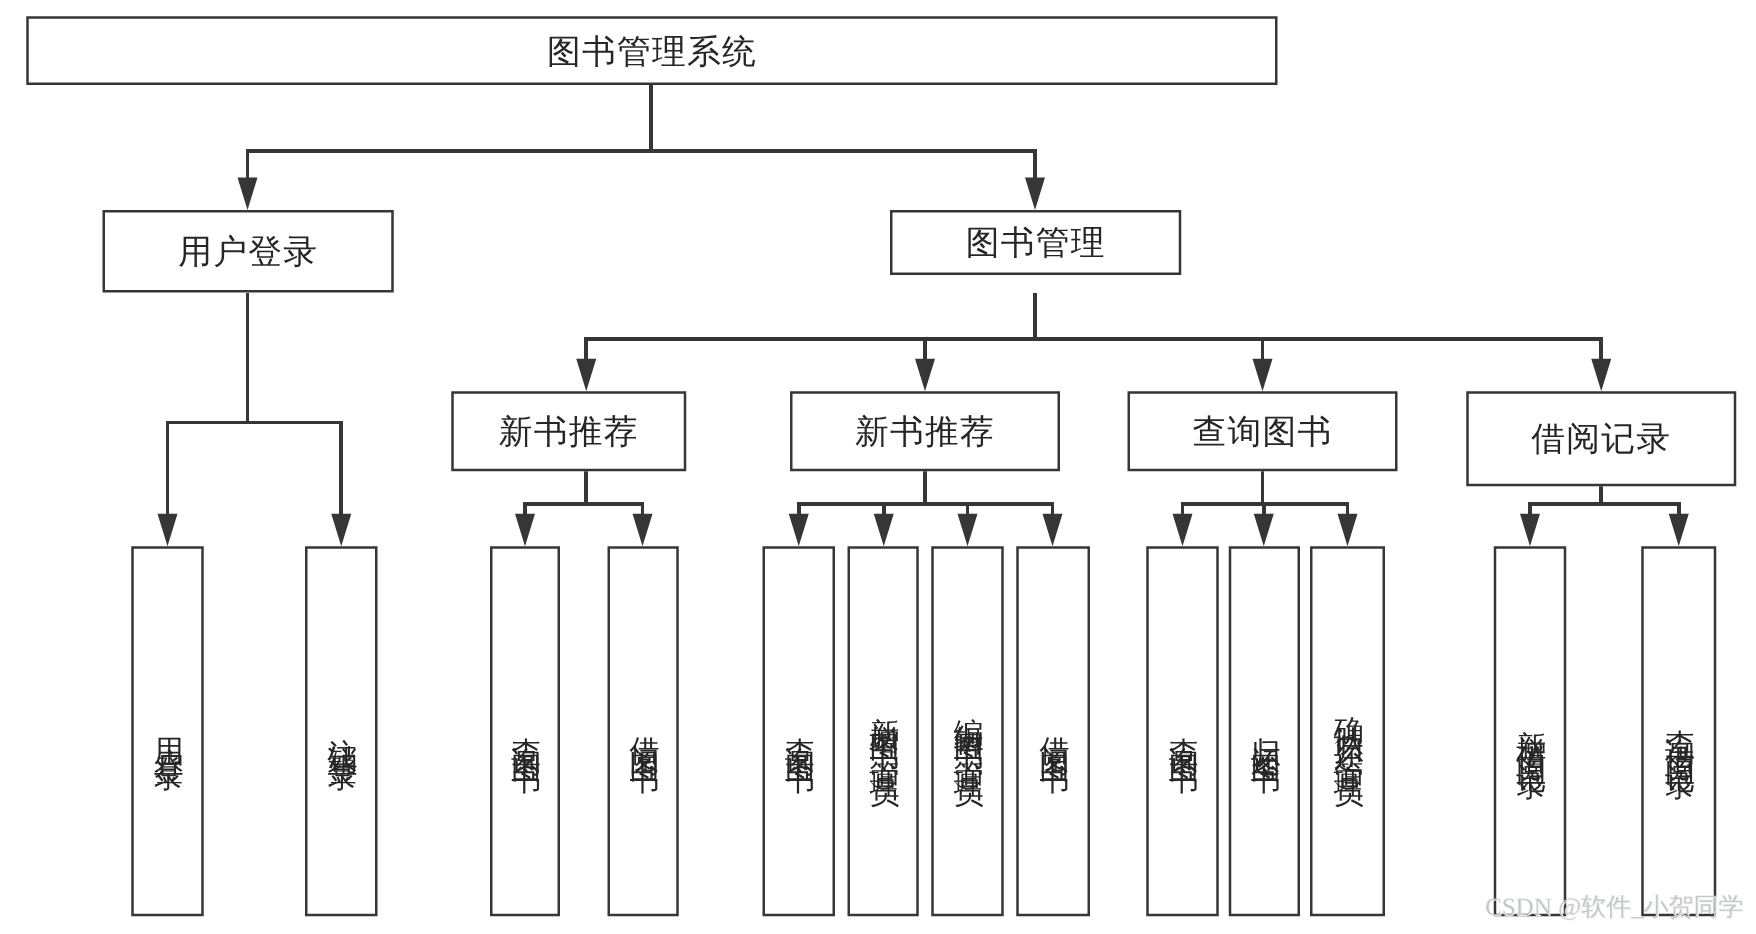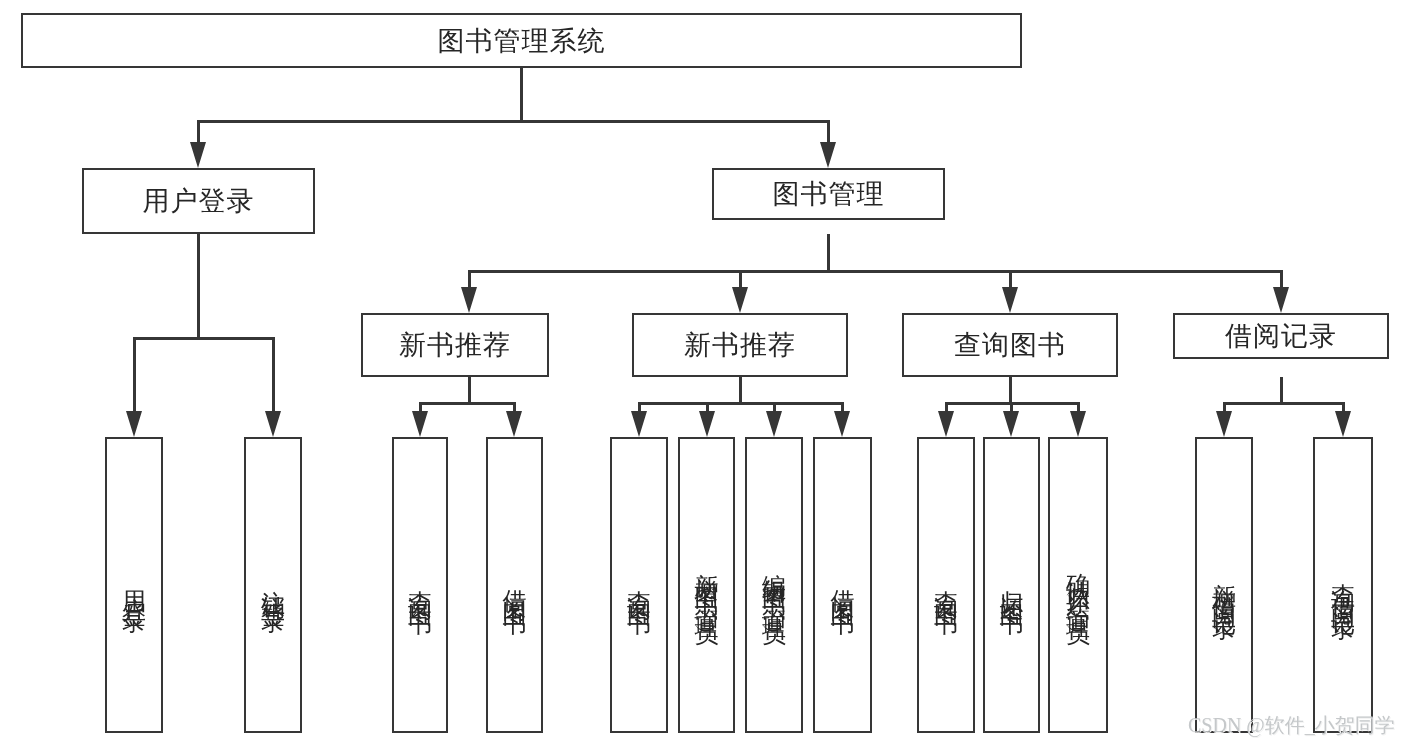--- a/index.html
+++ b/index.html
@@ -97,21 +97,21 @@
   </svg>
 
   <div class="node h" style="left:21px; top:13px; width:1001px; height:55px;">图书管理系统</div>
 
   <div class="node h" style="left:82px; top:168px; width:233px; height:66px;">用户登录</div>
   <div class="node h" style="left:712px; top:168px; width:233px; height:52px;">图书管理</div>
 
   <div class="node h" style="left:361px; top:313px; width:188px; height:64px;">新书推荐</div>
   <div class="node h" style="left:632px; top:313px; width:216px; height:64px;">新书推荐</div>
   <div class="node h" style="left:902px; top:313px; width:216px; height:64px;">查询图书</div>
-  <div class="node h" style="left:1173px; top:313px; width:216px; height:46px;">借阅记录</div>
+  <div class="node h" style="left:1173px; top:313px; width:216px; height:76px;">借阅记录</div>
 
   <div class="node leaf" style="left:105px; top:437px; width:58px; height:296px;">用户登录</div>
   <div class="node leaf" style="left:244px; top:437px; width:58px; height:296px;">注销登录</div>
 
   <div class="node leaf" style="left:392px; top:437px; width:56px; height:296px;">查询图书</div>
   <div class="node leaf" style="left:486px; top:437px; width:57px; height:296px;">借阅图书</div>
 
   <div class="node leaf" style="left:610px; top:437px; width:58px; height:296px;">查询图书</div>
   <div class="node leaf" style="left:678px; top:437px; width:57px; height:296px;">新增图书（管理员）</div>
   <div class="node leaf" style="left:745px; top:437px; width:58px; height:296px;">编辑图书（管理员）</div>

